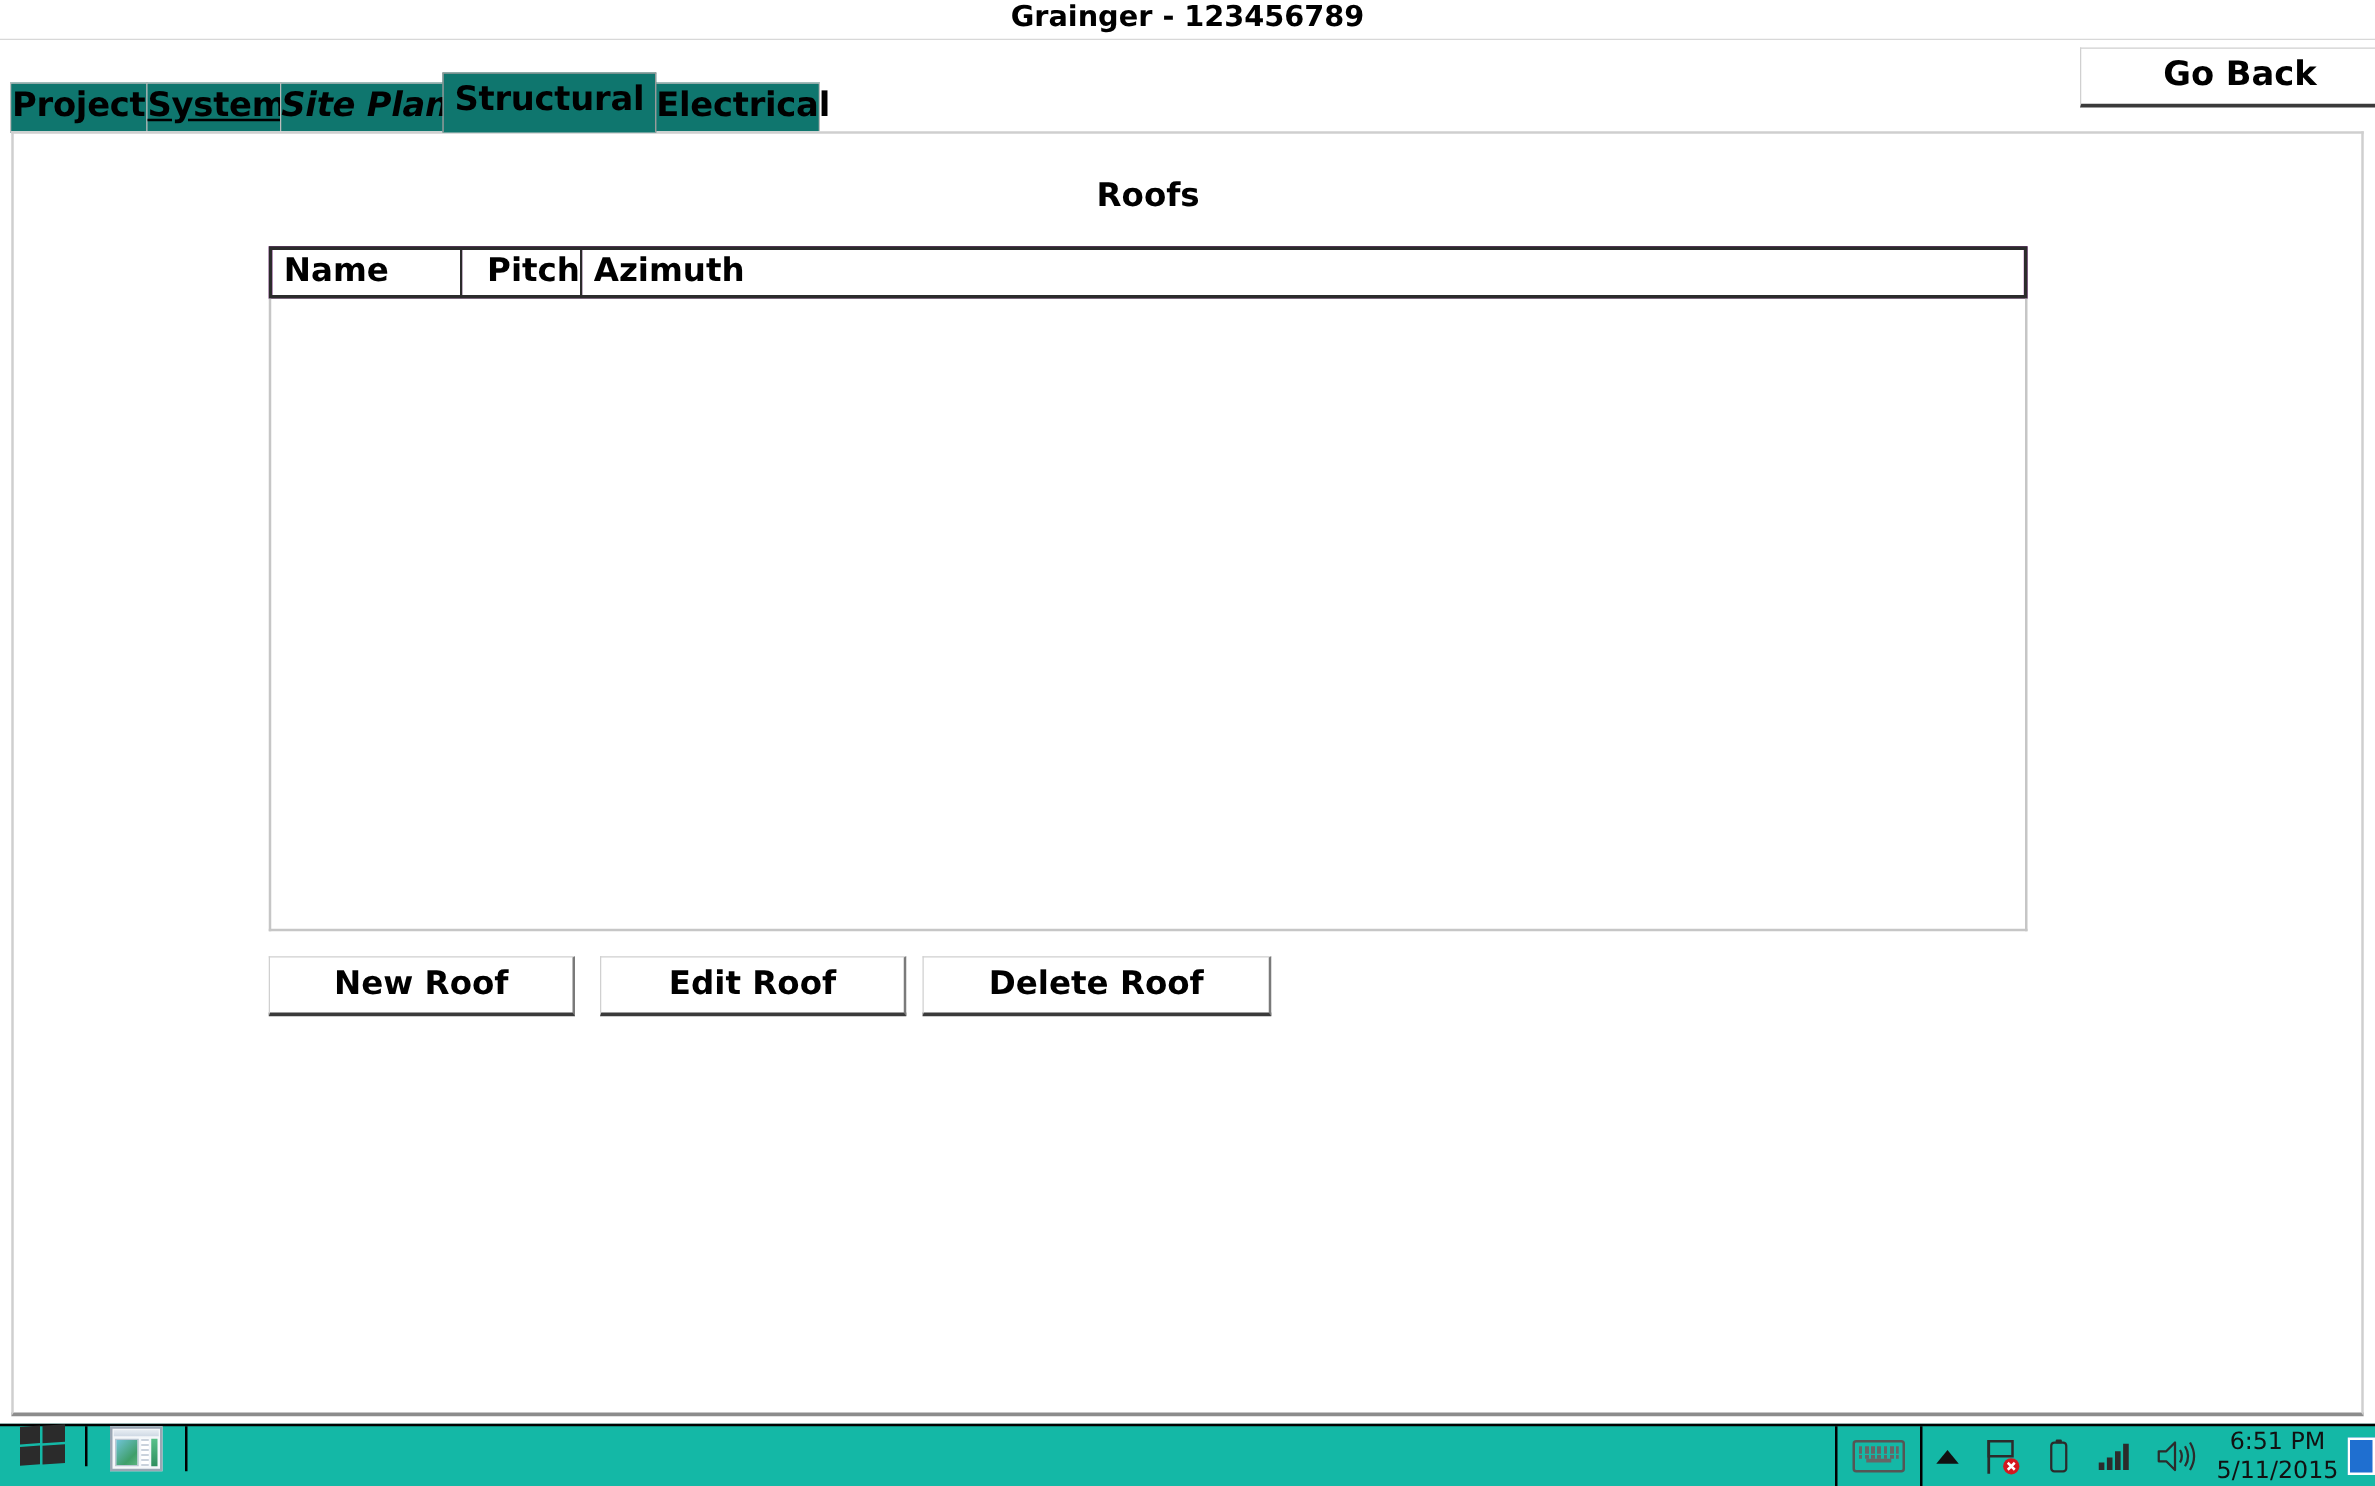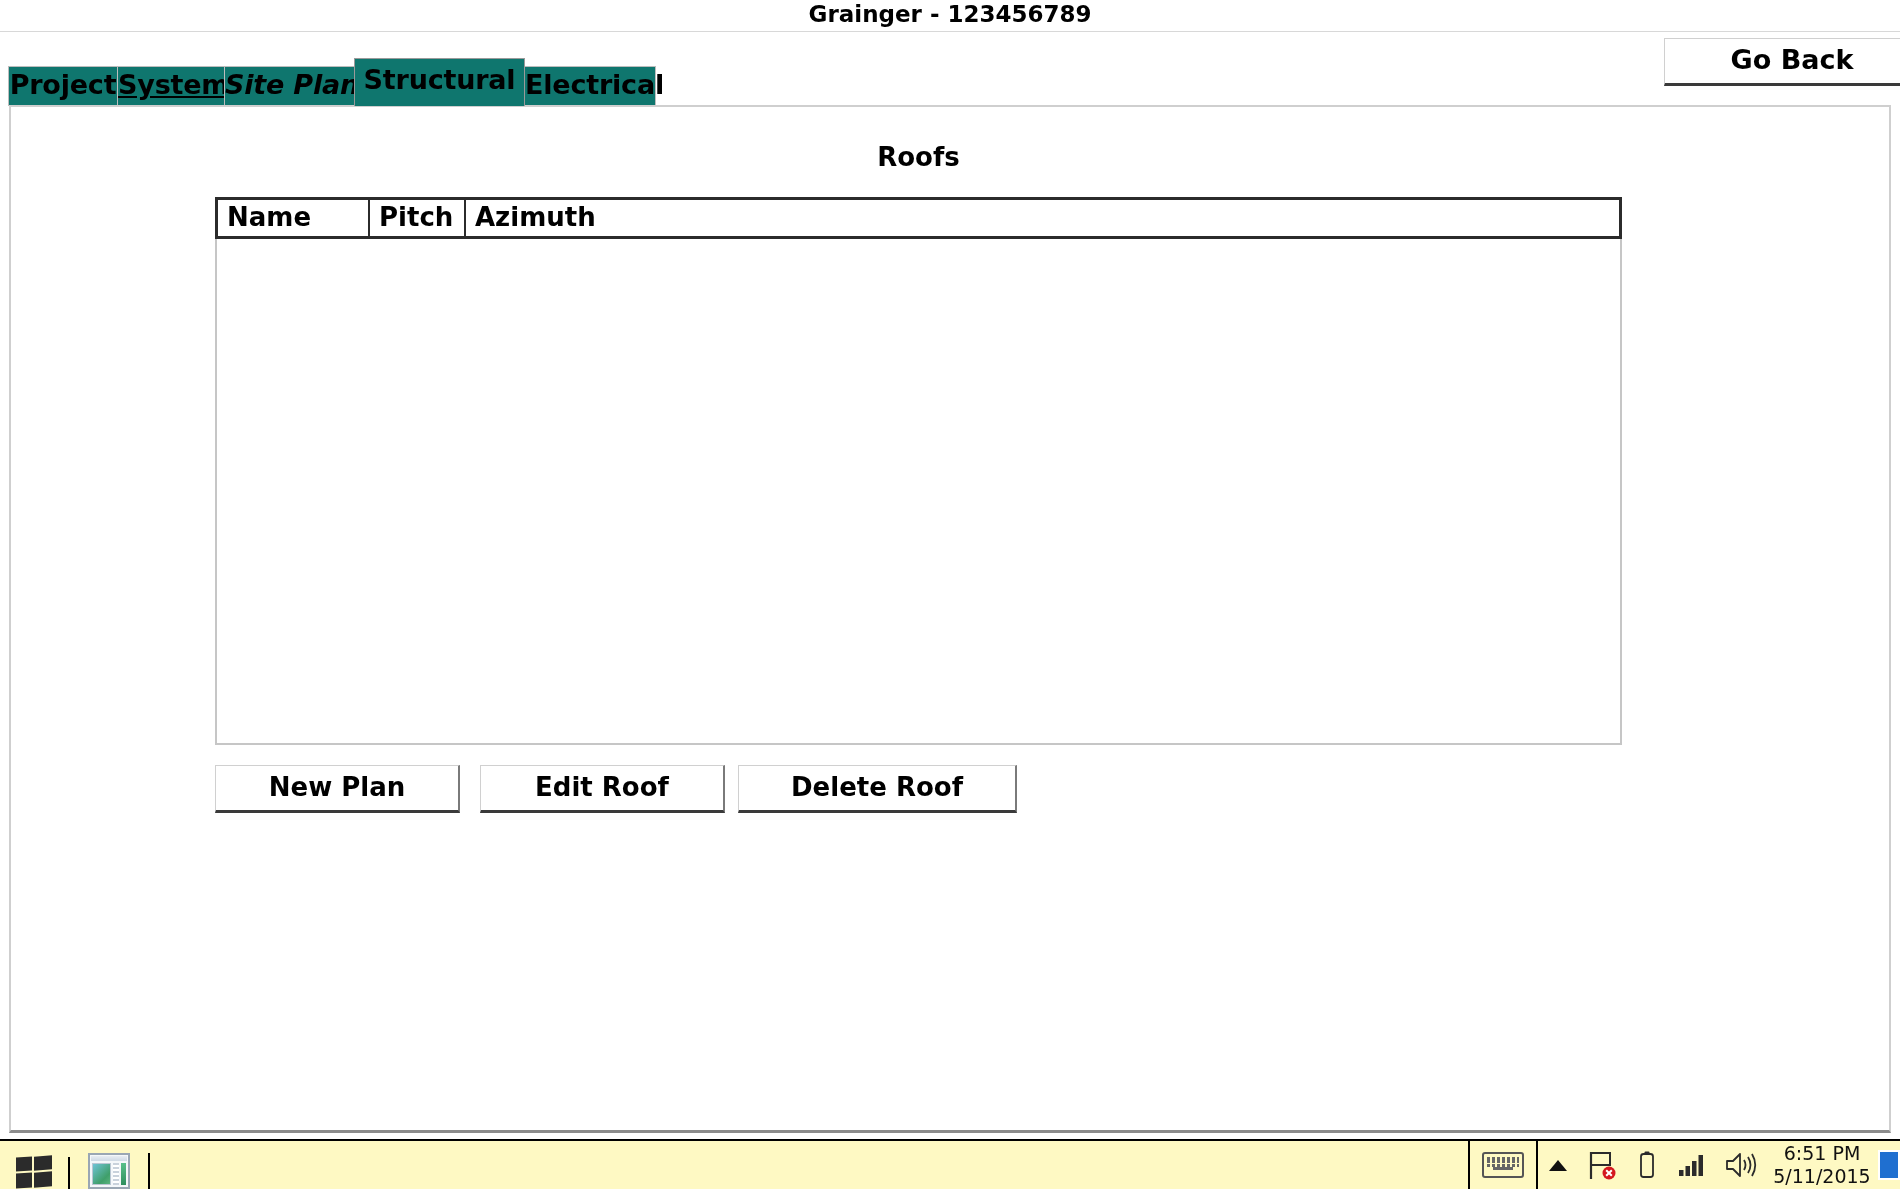--- a/index.html
+++ b/index.html
@@ -143,21 +143,21 @@
     color: #000;
     line-height: 34px;
     padding-left: 9px;
     background: #ffffff;
     border-right: 2px solid #2b2b2b;
     overflow: hidden;
     white-space: nowrap;
   }
   .th.last { border-right: none; flex: 1 1 auto; }
   .th.col-name { width: 152px; }
-  .th.col-pitch { width: 96px; }
+  .th.col-pitch { width: 96px; text-align: right; }
 
   #table-body {
     position: relative;
     height: 506px;
     box-sizing: border-box;
     border: 2px solid #c6c6c6;
     border-top: none;
     background: #ffffff;
     overflow: hidden;
   }
@@ -185,24 +185,24 @@
     color: #000;
   }
 
   
   #taskbar {
     position: absolute;
     left: 0;
     bottom: 0;
     width: 1900px;
     height: 48px;
-    background: #fef9c3;
+    background: #14b8a6;
     border-top: 2px solid #000000;
     display: flex;
-    align-items: flex-end;
+    align-items: flex-start;
   }
   #start-button {
     width: 68px;
     border-right: 2px solid #000;
     display: flex;
     align-items: center;
     justify-content: center;
   }
   .win-logo {
     width: 36px; height: 32px;
@@ -351,21 +351,21 @@
 <div id="roofs-table">
   <div id="table-header-row">
       <div class="th col-name">Name</div>
       <div class="th col-pitch">Pitch</div>
       <div class="th last">Azimuth</div>
     </div>
   <div id="table-body"></div>
 </div>
 
 <div id="table-actions">
-    <div class="action-button" style="left: 0px; width: 245px;">New Plan</div>
+    <div class="action-button" style="left: 0px; width: 245px;">New Roof</div>
     <div class="action-button" style="left: 265px; width: 245px;">Edit Roof</div>
     <div class="action-button" style="left: 523px; width: 279px;">Delete Roof</div>
   </div>
 
 <div id="taskbar">
   <div id="start-button">
     <span class="win-logo">
       <i></i>
         <i></i>
         <i></i>

